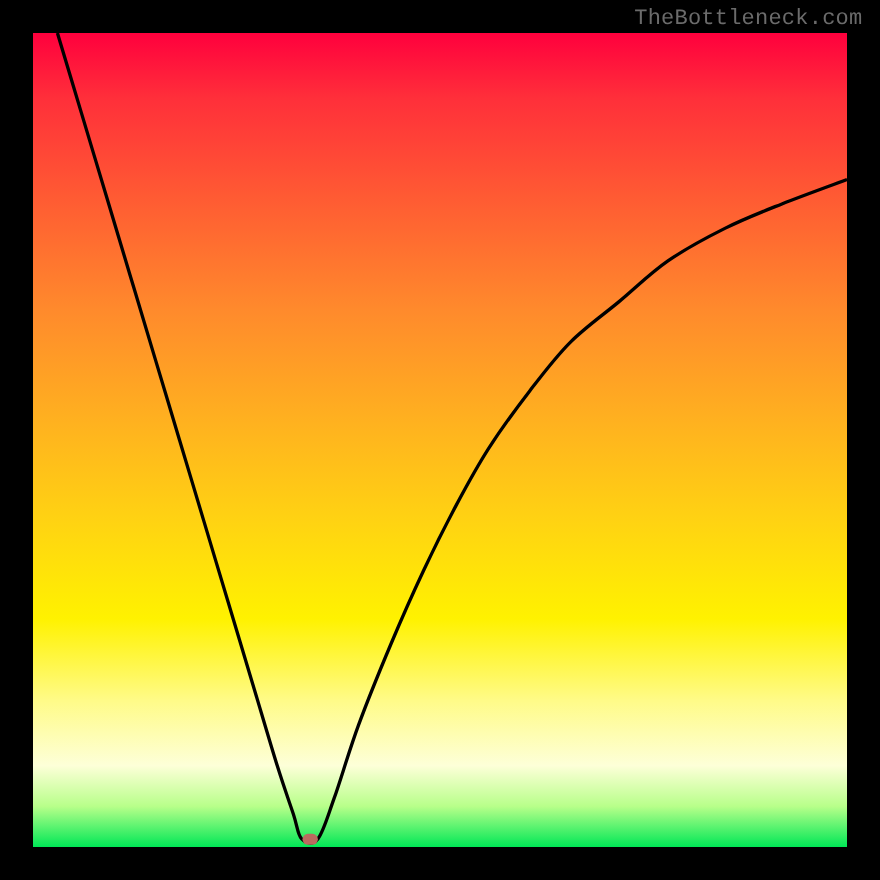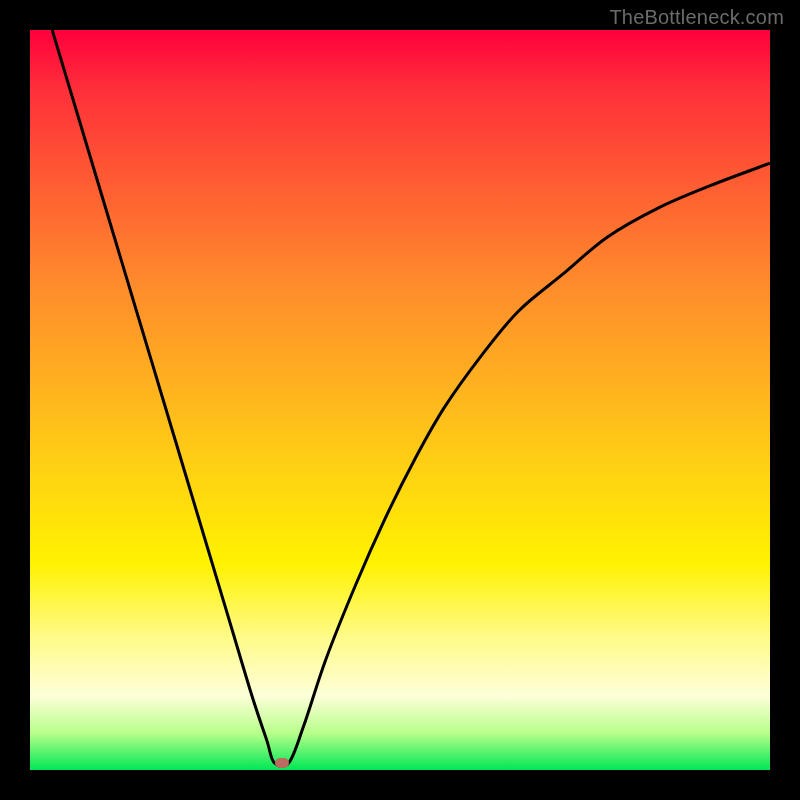--- a/index.html
+++ b/index.html
@@ -11,20 +11,21 @@
     overflow: hidden;
     font-family: Arial, Helvetica, sans-serif;
   }
   .frame {
     position: absolute;
     left: 0;
     top: 0;
     width: 796px;
     height: 800px;
     background: #000;
+    font-family: Liberation Mono, monospace;
   }
   .plot {
     position: absolute;
     left: 30px;
     top: 30px;
     width: 740px;
     height: 740px;
     
     background: linear-gradient(to bottom,
       #ff003d 0%,

